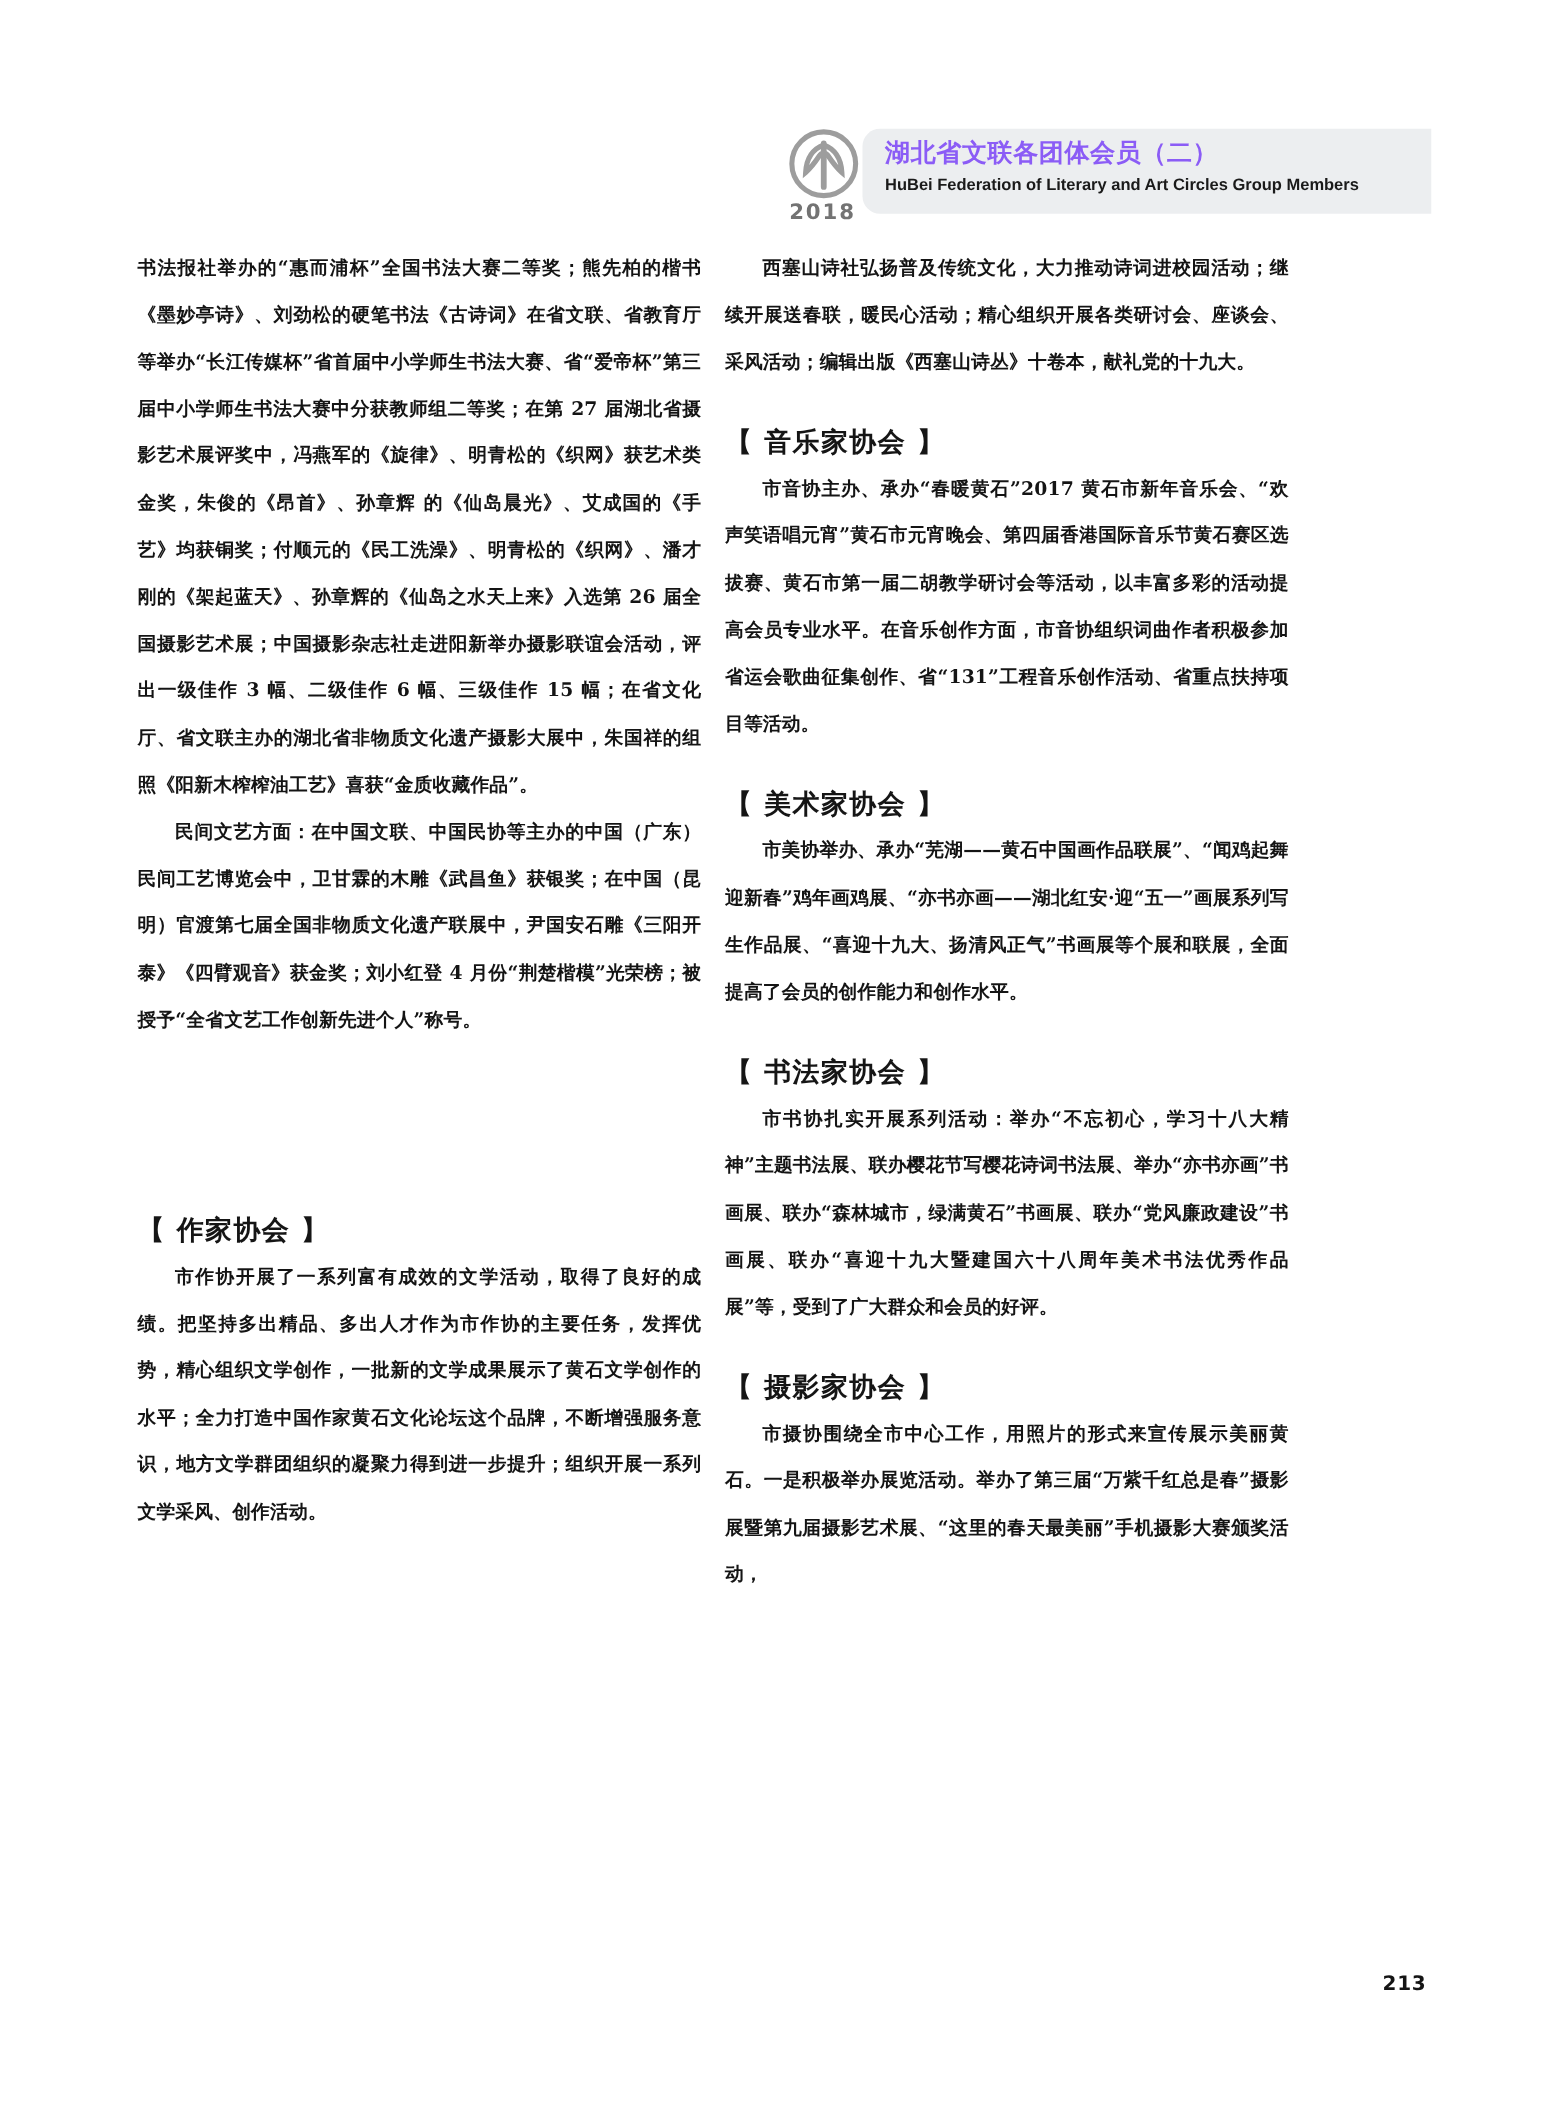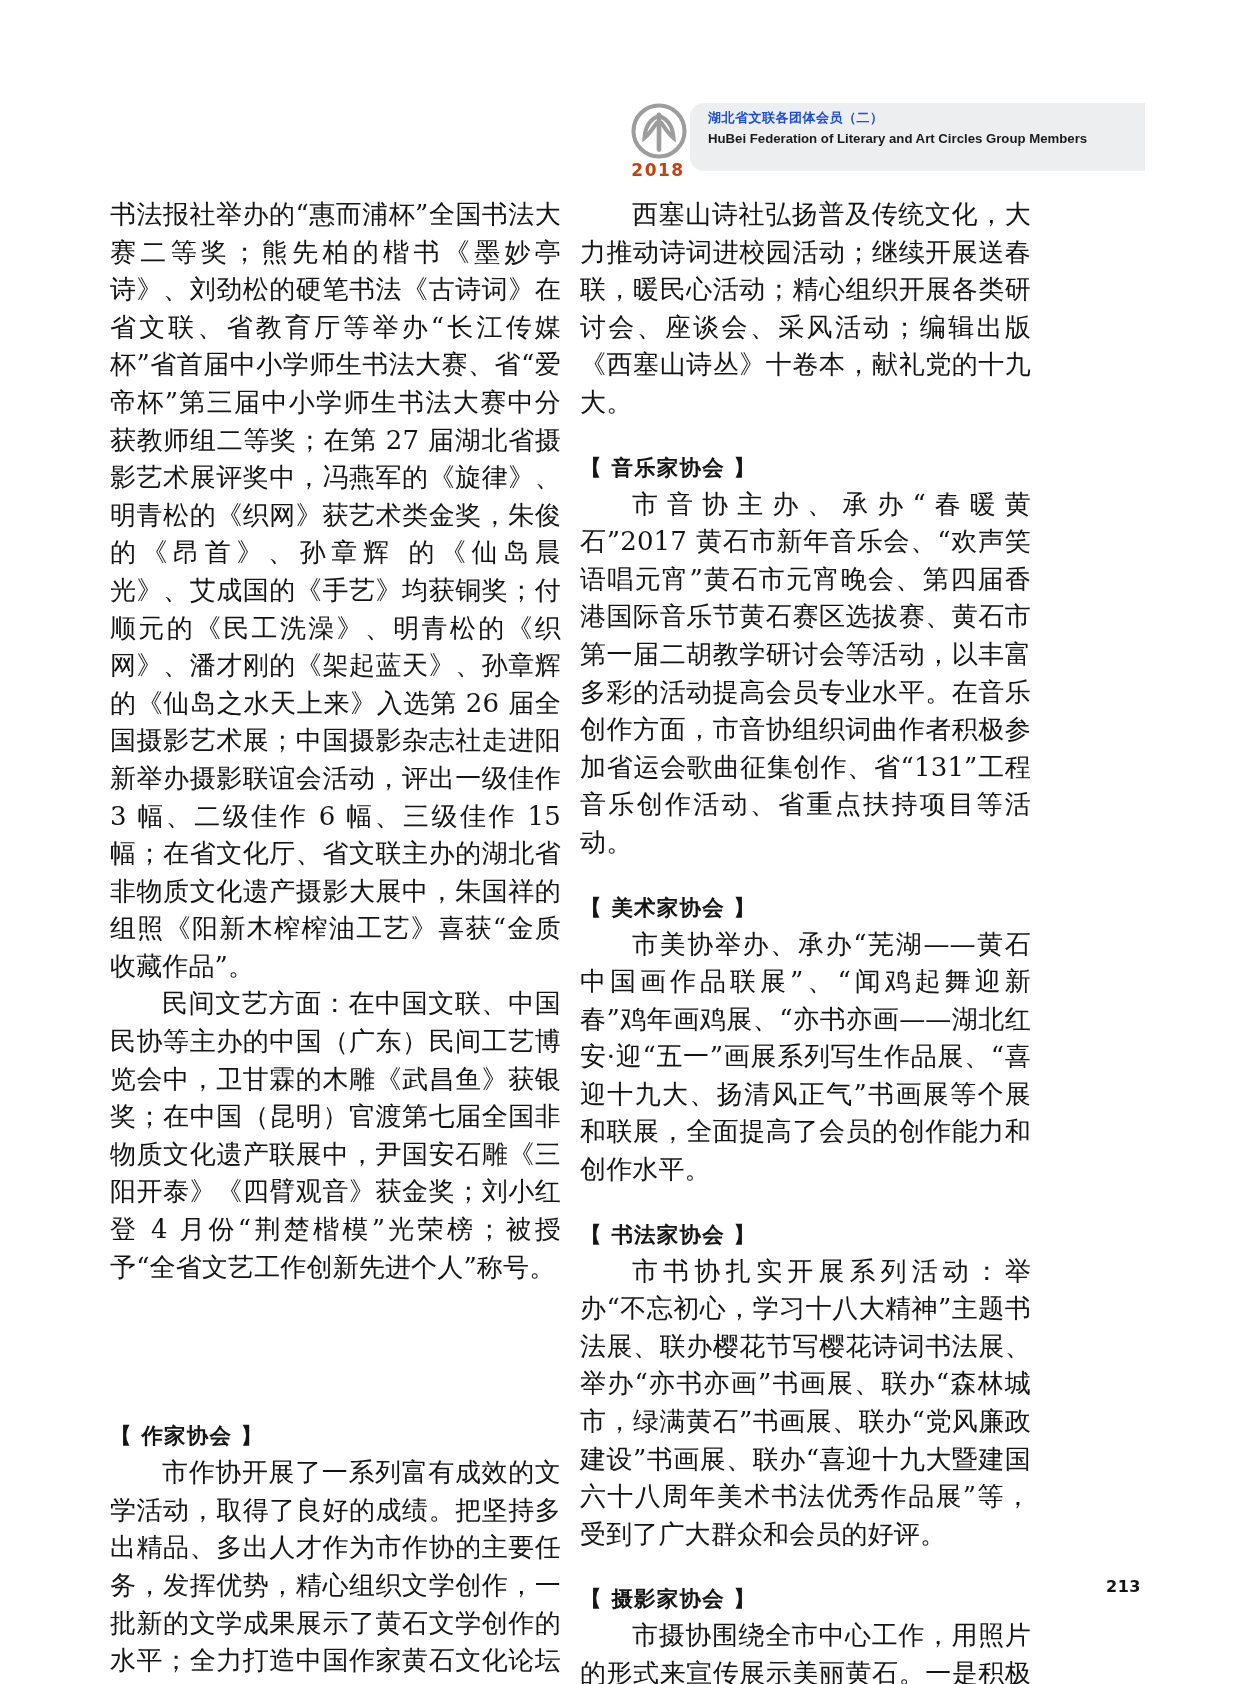--- a/index.html
+++ b/index.html
@@ -50,34 +50,34 @@
   .logo-year {
     position: absolute;
     left: 0;
     top: 58px;
     width: 72px;
     text-align: center;
     font-family: "DejaVu Sans", sans-serif;
     font-weight: bold;
     font-size: 17px;
     letter-spacing: 1.5px;
-    color: #c2410c;
+    color: #737373;
   }
   .header-text {
     position: absolute;
     left: 708px;
     top: 62px;
     width: 440px;
   }
   .header-title-cn {
     font-family: "DejaVu Sans", "Liberation Sans", sans-serif;
     font-weight: bold;
-    font-size: 13px;
+    font-size: 20px;
     letter-spacing: 0.5px;
-    color: #1d4ed8;
+    color: #8b5cf6;
     line-height: 1.35;
     white-space: nowrap;
   }
   .header-title-en {
     font-family: Liberation Sans, sans-serif;
     font-weight: bold;
     font-size: 13.2px;
     color: #1a1a1a;
     line-height: 1.45;
     margin-top: 2px;
@@ -96,22 +96,22 @@
     position: absolute;
     top: 0;
     width: 451px;
   }
   .col-left  { left: 110px; }
   .col-right { left: 580px; }
 
   p.body-text {
     margin: 0;
     font-family: "DejaVu Serif", "Liberation Serif", serif;
-    font-weight: normal;
-    font-size: 26px;
+    font-weight: bold;
+    font-size: 15px;
     line-height: 37.6px;
     text-align: justify;
     text-justify: inter-character;
     text-indent: 2em;
     color: #141414;
     letter-spacing: 0.15px;
   }
   p.body-text.noindent { text-indent: 0; }
 
   h3.section-head {

